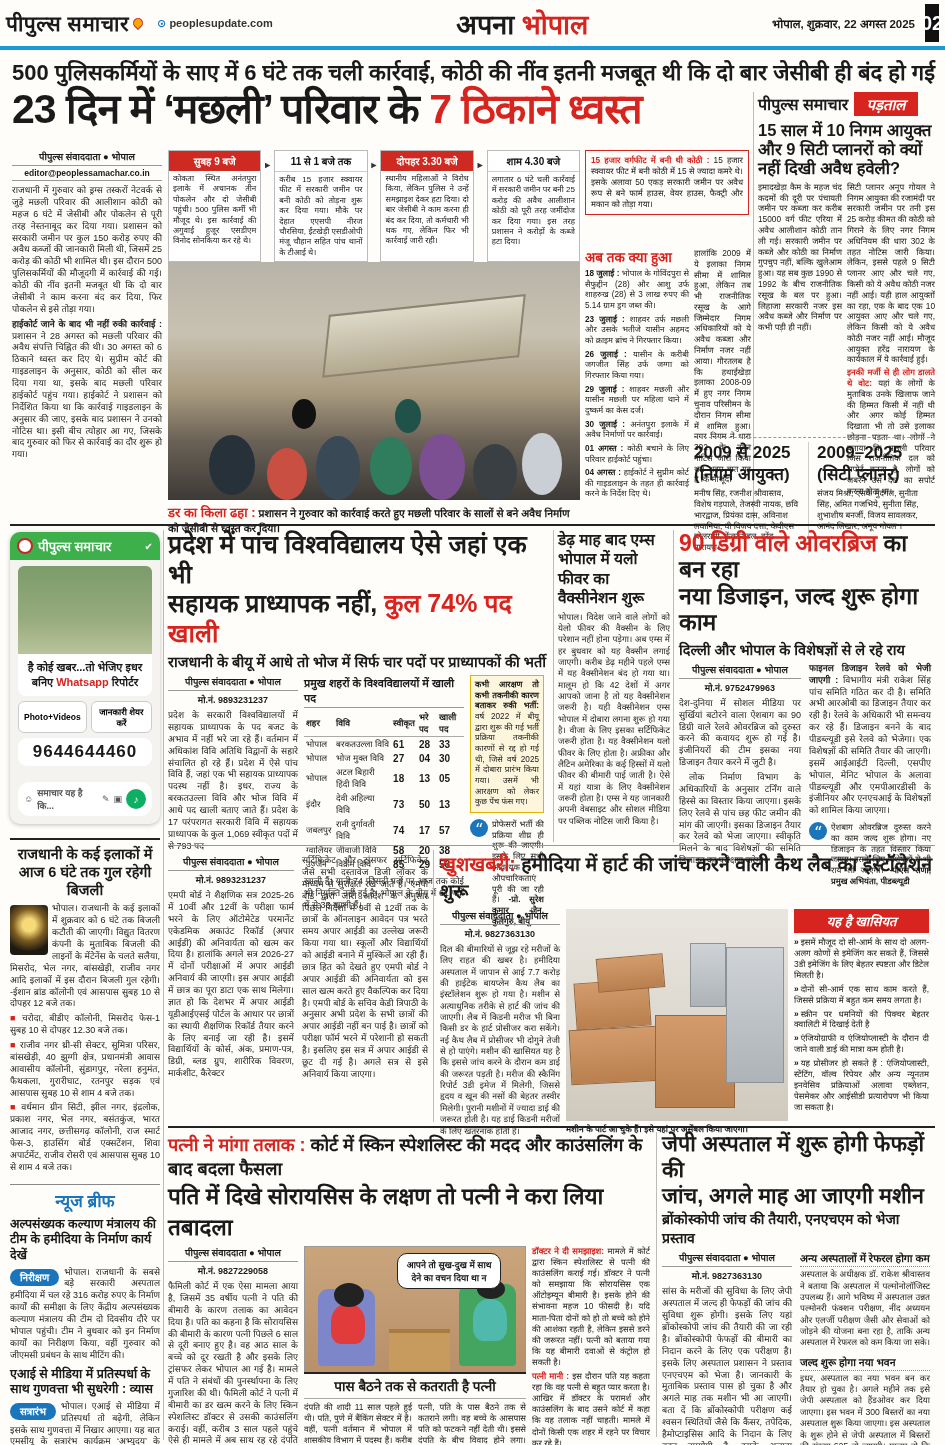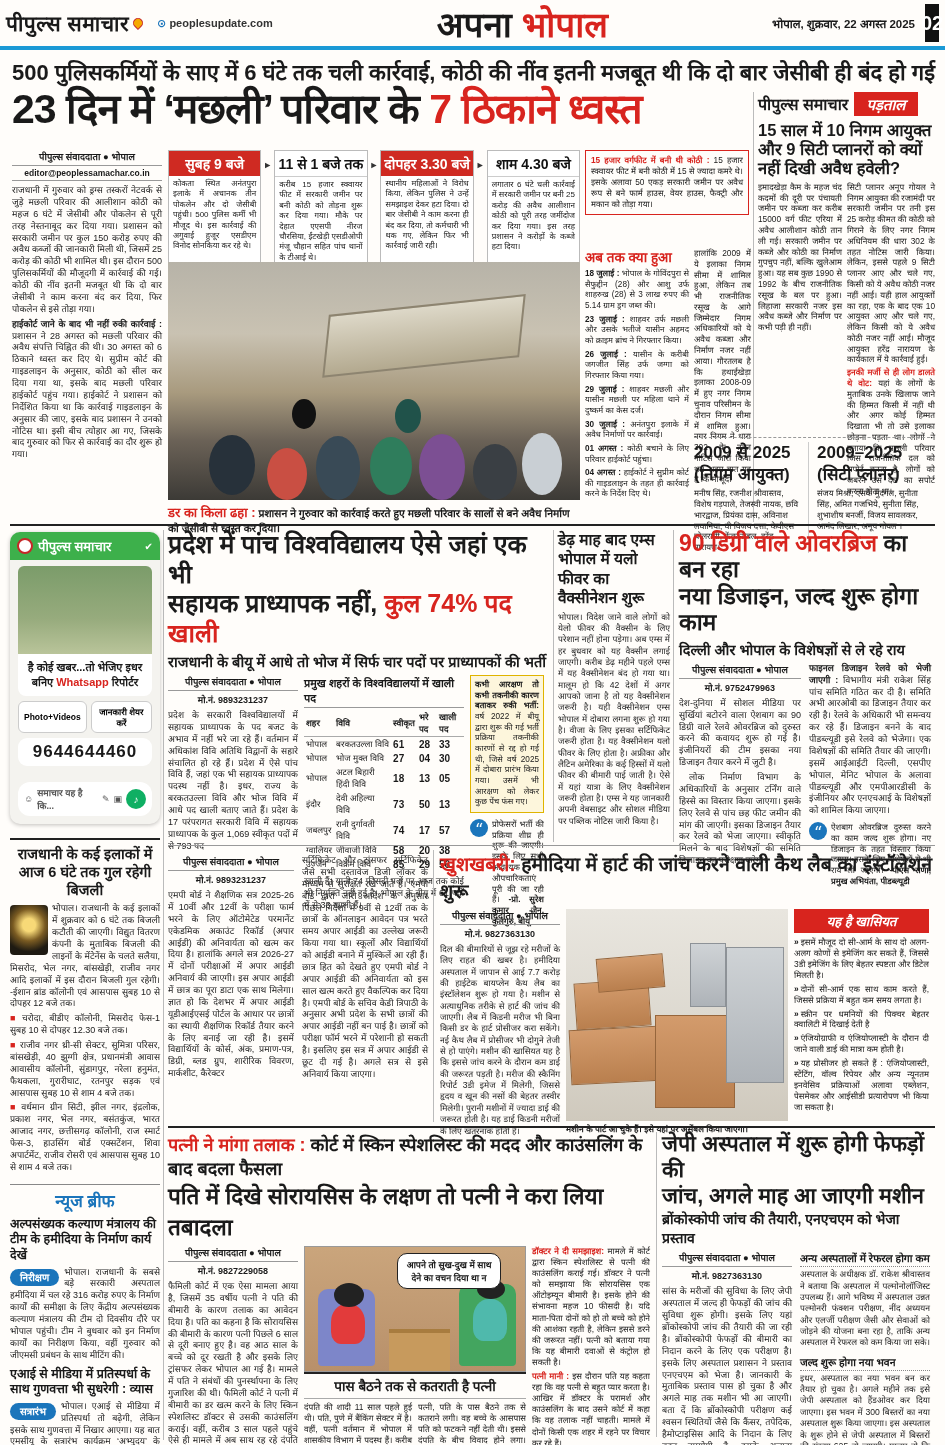--- a/index.html
+++ b/index.html
@@ -11,30 +11,30 @@
   .byline { font-size:9.5px; font-weight:bold; text-align:center; }
   .phone { font-size:9px; font-weight:bold; text-align:center; border-top:1px solid #999; margin-top:2px; padding-top:2px; }
   .vrule { position:absolute; width:1px; background:#bbb; }
   .hrule { position:absolute; height:2px; background:#222; }
   
   .logo-block { display:flex; align-items:center; gap:4px; }
   .logo-txt { font-size:21px; font-weight:bold; letter-spacing:0.5px; }
   .pin { width:10px; height:10px; background:#f5a800; border-radius:50% 50% 50% 0; transform:rotate(-45deg); border:1.5px solid #c62828; display:inline-block; }
   .site { font-size:11px; font-weight:bold; color:#333; margin-left:14px; }
   .site .o { color:#1b75bb; }
-  .section-title { font-size:35px; font-weight:bold; }
+  .section-title { font-size:27px; font-weight:bold; }
   .section-title .red { color:#d8241e; }
   .dateline { font-size:11.5px; font-weight:bold; }
   .pageno { background:#111; color:#fff; font-size:20px; font-weight:bold; width:14px; height:38px; display:flex; align-items:center; justify-content:center; }
   
   .strap { font-size:22px; font-weight:bold; white-space:nowrap; }
   .lead-head { font-size:41px; font-weight:bold; line-height:1.05; letter-spacing:-1px; }
   .lead-head .red { color:#d8241e; }
   .tl-box { border:1px solid #bbb; background:#fff; width:99px; }
-  .tl-title { font-size:14px; font-weight:bold; text-align:center; padding:3px 2px; }
+  .tl-title { font-size:10px; font-weight:bold; text-align:center; padding:3px 2px; }
   .tl-title.red { background:#cf2a22; color:#fff; }
   .tl-title.white { background:#fff; color:#111; border-bottom:1px solid #ccc; }
   .tl-body { font-size:8px; line-height:1.3; padding:3px 4px; text-align:justify; }
   .tl-arrow { color:#333; font-size:9px; align-self:flex-start; margin-top:10px; }
   .kothi { border:1.5px solid #d8241e; padding:4px 5px; font-size:8.3px; line-height:1.32; text-align:justify; }
   .kothi b.red { color:#d8241e; }
   .sofar-head { color:#d8241e; font-size:13.5px; font-weight:bold; margin-bottom:3px; }
   .sofar-item { font-size:8.2px; line-height:1.3; text-align:justify; margin-bottom:3px; }
   .caption-bar { font-size:10.5px; }
   .caption-bar .lbl { color:#d8241e; font-weight:bold; font-size:13px; }

